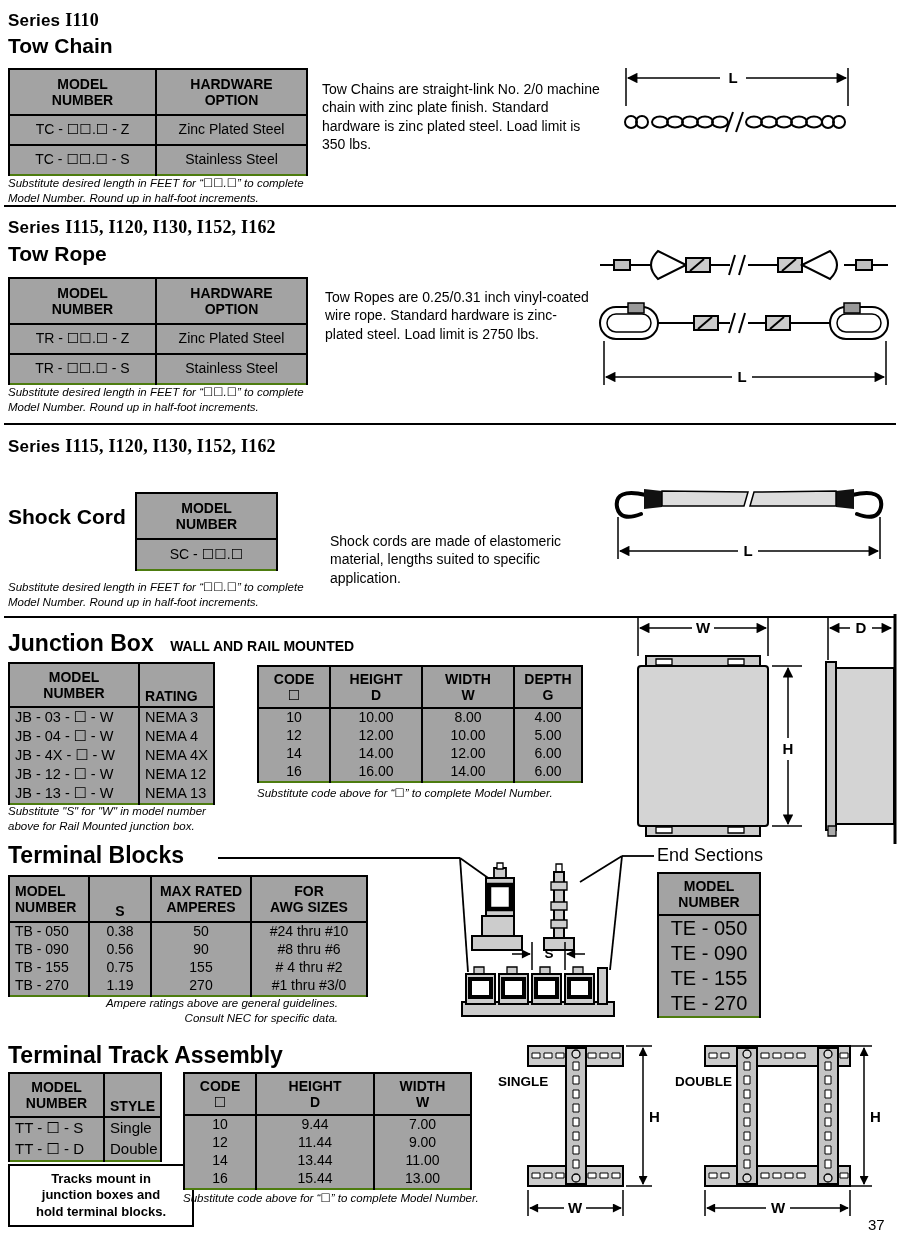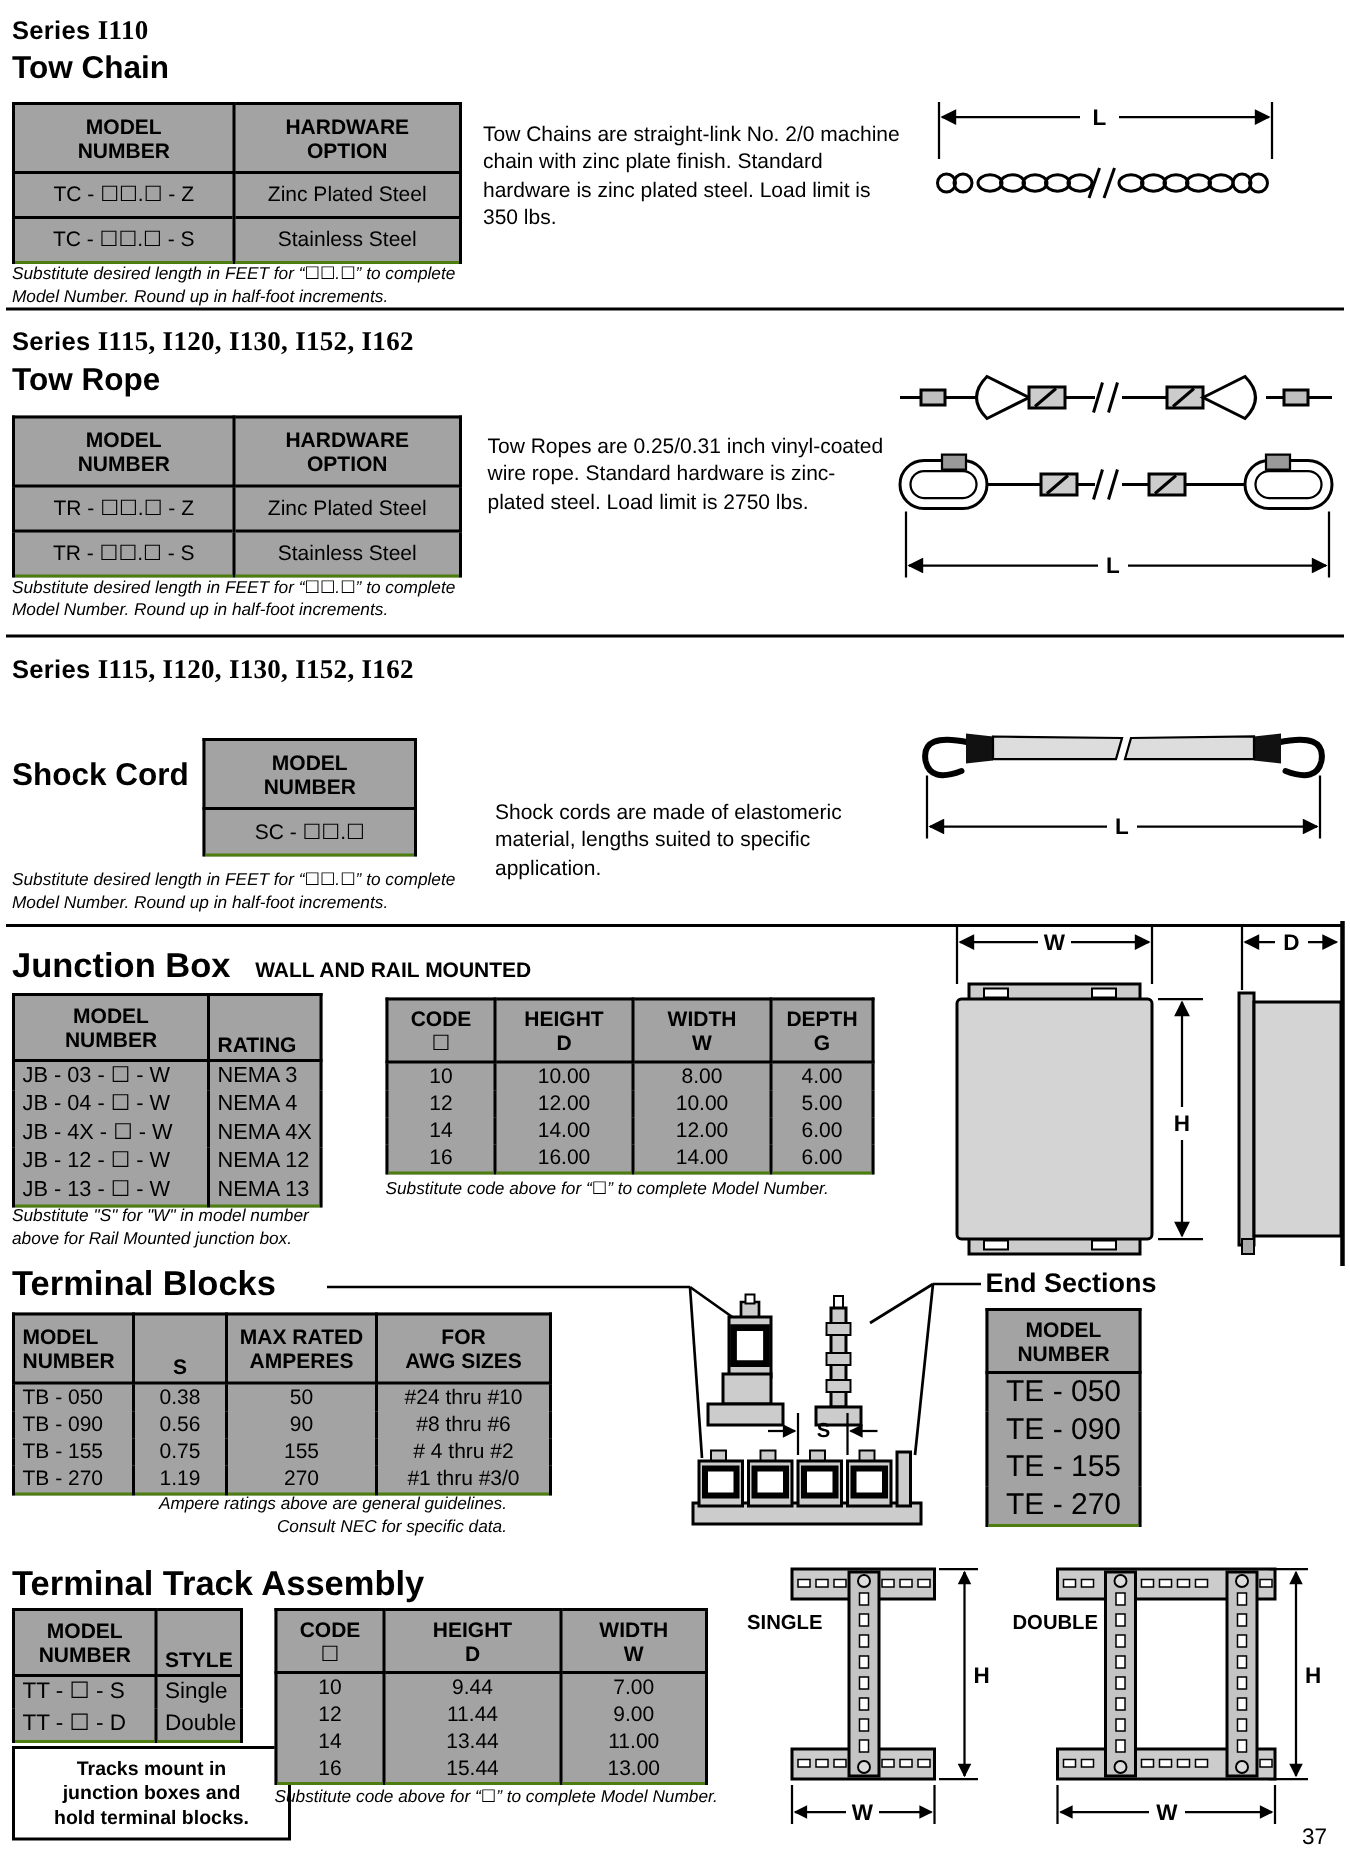--- a/index.html
+++ b/index.html
@@ -3,21 +3,21 @@
 <meta charset="utf-8">
 <style>
   html,body{margin:0;padding:0;background:#fff;}
   .page{position:relative;width:900px;height:1242px;background:#fff;color:#000;
         font-family:"Liberation Sans","DejaVu Sans",sans-serif;overflow:hidden;}
   .abs{position:absolute;}
   .series{font-weight:bold;font-size:17px;letter-spacing:.2px;}
   .series .code{font-family:"Liberation Serif","DejaVu Serif",serif;font-size:18px;}
   .h1{font-weight:bold;font-size:21px;}
   .h1big{font-weight:bold;font-size:23px;}
-  .h2{font-weight:bold;font-size:18px;}
+  .h2{font-weight:normal;font-size:18px;}
   .subtitle{font-weight:bold;font-size:14px;margin-left:12px;}
   .desc{font-size:14px;line-height:1.32;}
   .foot{font-size:11.5px;line-height:1.32;white-space:pre-line;font-style:italic;}
   .divider{position:absolute;left:4px;right:4px;height:2px;background:#000;}
   table.cat{border-collapse:collapse;border:2px solid #4d7c0f;table-layout:fixed;background:#a3a3a3;}
   table.cat th{border:2px solid #000;font-weight:bold;font-size:14px;line-height:1.15;
                text-align:center;vertical-align:middle;white-space:pre-line;padding:2px 3px;}
   table.cat td{border-left:2px solid #000;border-right:2px solid #000;border-top:none;border-bottom:none;
                font-size:14px;text-align:center;padding:0 3px;line-height:1.25;}
   table.rowlines td{border-top:2px solid #000;}

